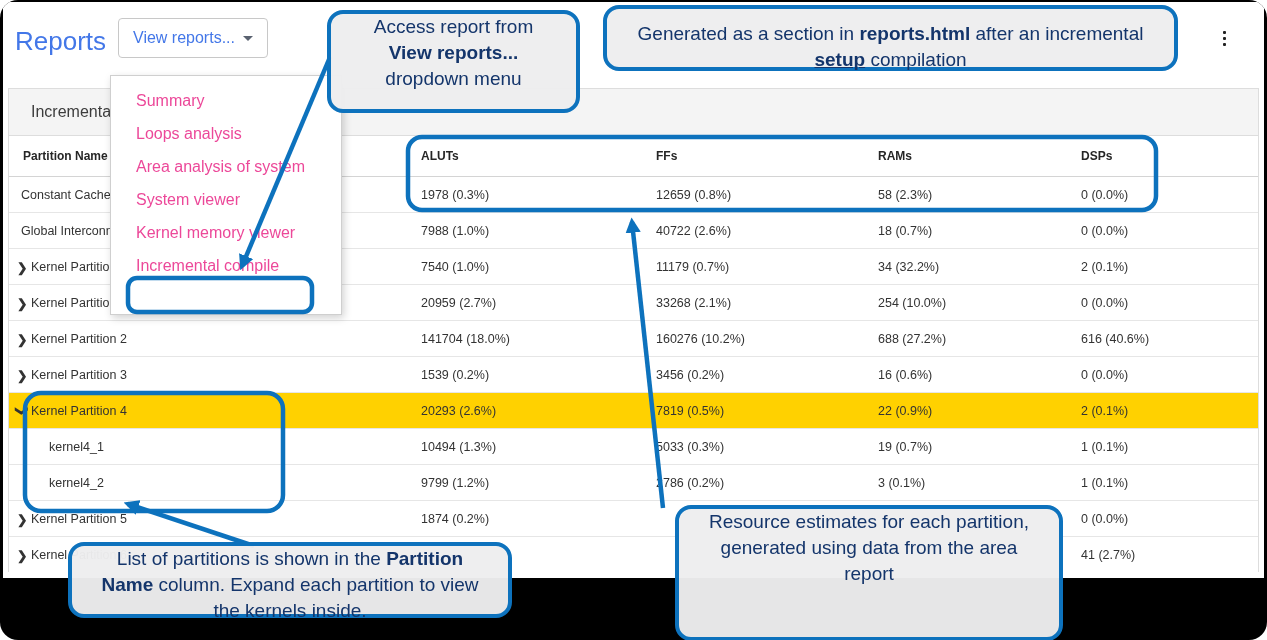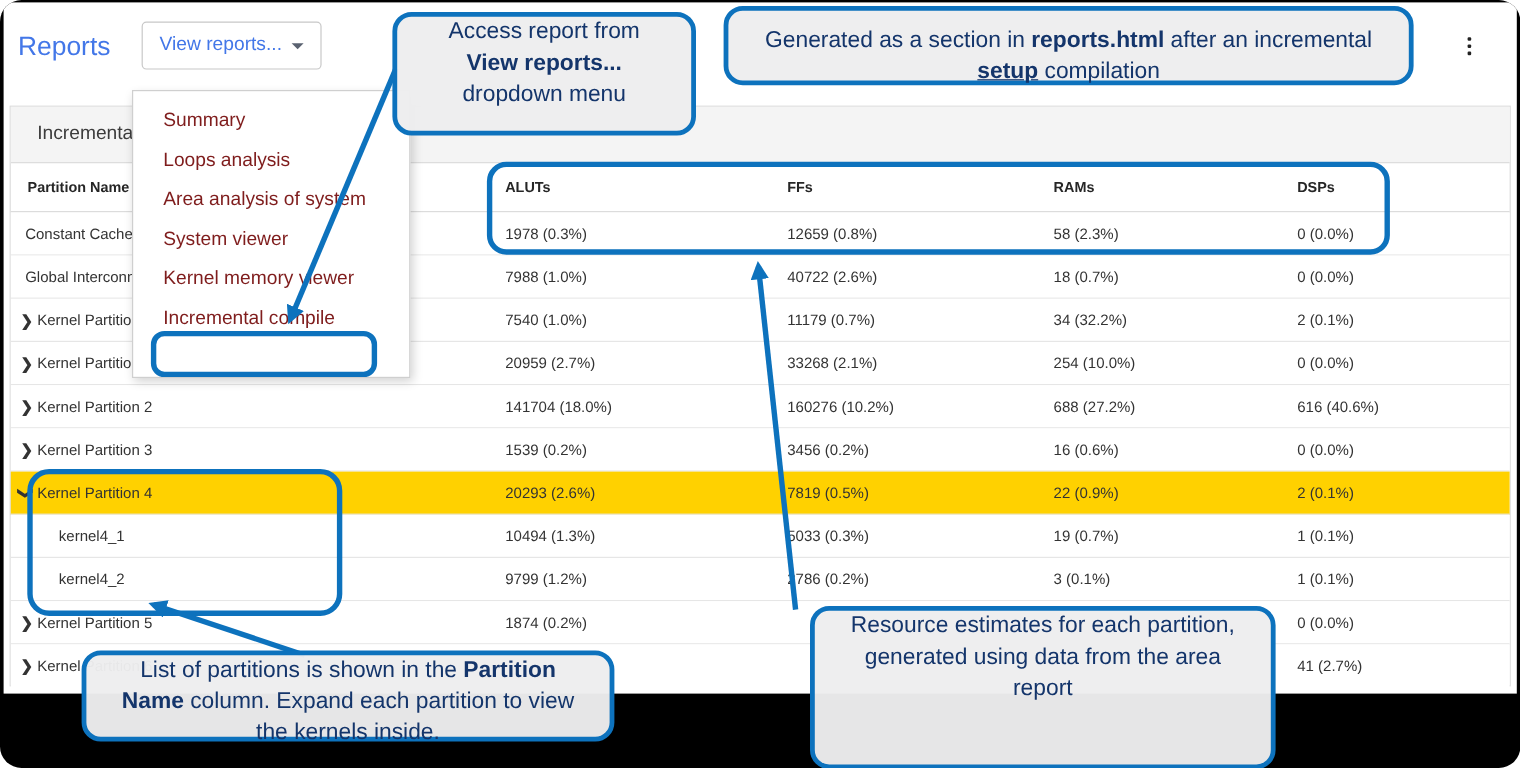--- a/index.html
+++ b/index.html
@@ -1,21 +1,21 @@
 <!DOCTYPE html>
 <html><head>
 <meta charset="utf-8">
 <style>
   html,body{margin:0;padding:0;background:#fff;}
   *{box-sizing:border-box;font-family:"Liberation Sans",sans-serif;}
   #frame{position:relative;width:1267px;height:640px;background:#000;border-radius:18px;overflow:hidden;}
   #page{position:absolute;left:3px;top:2px;width:1261px;height:576px;background:#fff;z-index:1;}
 
   
-  .app-title{position:absolute;left:12px;top:24px;font-size:22px;color:#4377e8;}
+  .app-title{position:absolute;left:12px;top:24px;font-size:26px;color:#4377e8;}
   .view-reports-btn{position:absolute;left:115px;top:16px;height:40px;padding:0 14px;background:#fff;
     border:1px solid #c8c8c8;border-radius:4px;font-size:16px;color:#4377e8;display:flex;align-items:center;gap:8px;cursor:pointer;}
   .caret-down{width:0;height:0;border-left:5px solid transparent;border-right:5px solid transparent;border-top:5px solid #5a6270;}
   .kebab{position:absolute;left:1216px;top:25px;display:flex;flex-direction:column;gap:3px;padding:4px;cursor:pointer;}
   .kebab i{width:3px;height:3px;background:#222;border-radius:1px;}
 
   
   #section{position:absolute;left:5px;top:86px;width:1251px;height:484px;border:1px solid #ddd;background:#fff;}
   .section-bar{position:absolute;left:0;top:0;width:100%;height:47px;background:#f4f4f4;border-bottom:1px solid #ddd;
     display:flex;align-items:center;padding-left:22px;font-size:16px;color:#3c3c3c;overflow:hidden;white-space:nowrap;}
@@ -27,21 +27,21 @@
   .trow.hl{background:#ffd100;}
   .trow span{position:absolute;top:50%;transform:translateY(-50%);font-size:12.5px;color:#333;white-space:nowrap;}
   .chev{font-weight:bold;font-size:10px;color:#0a0a0a;}
   .chev.down{transform:translateY(-50%) rotate(90deg);}
   .c-name{left:22px;} .c-name.plain{left:12px;} .c-name.child{left:40px;}
   .c-alut{left:412px;} .c-ff{left:647px;} .c-ram{left:869px;} .c-dsp{left:1072px;}
 
   
   #dropdown{position:absolute;left:107px;top:73px;width:232px;height:240px;background:#fff;border:1px solid #cfcfcf;
     box-shadow:2px 3px 8px rgba(0,0,0,.18);z-index:5;padding-top:8px;}
-  .dd-item{height:33px;display:flex;align-items:center;padding-left:25px;font-size:16px;color:#7f1d1d;white-space:nowrap;cursor:pointer;}
+  .dd-item{height:33px;display:flex;align-items:center;padding-left:25px;font-size:16px;color:#ec4899;white-space:nowrap;cursor:pointer;}
 
   
   #anno{position:absolute;left:0;top:0;width:1267px;height:640px;z-index:10;pointer-events:none;}
 
   
   .callout{position:absolute;background:rgba(237,237,238,.97);border:4px solid #0d72bd;border-radius:16px;z-index:20;
     color:#14356b;font-size:19px;line-height:26px;display:flex;align-items:flex-start;justify-content:center;text-align:center;}
   .callout b{font-weight:bold;}
   .callout .ul{text-decoration:underline;font-weight:bold;}
   #co-access{left:327px;top:10px;width:253px;height:103px;}

